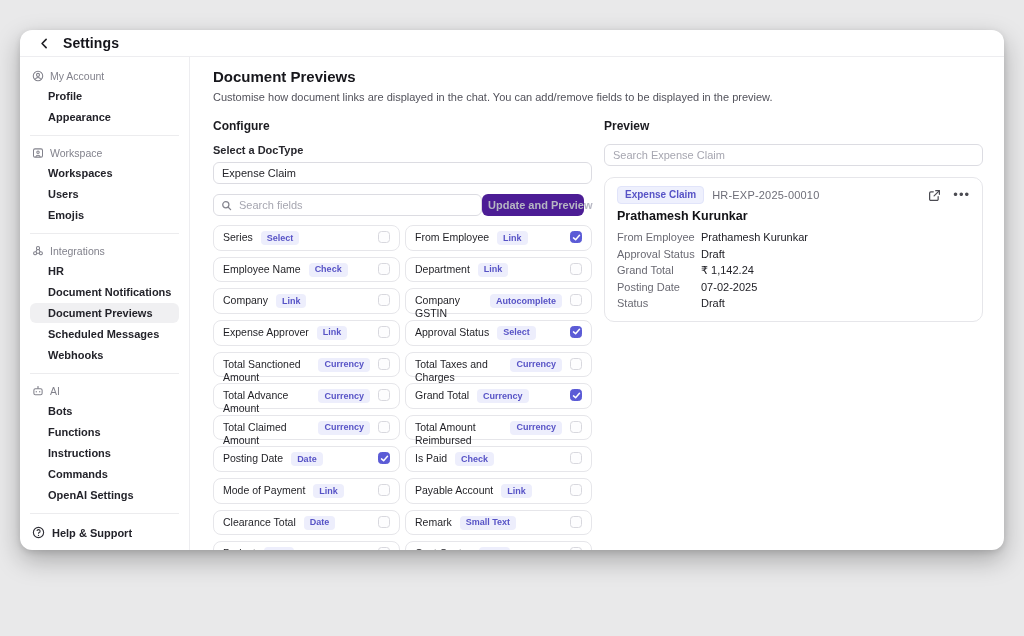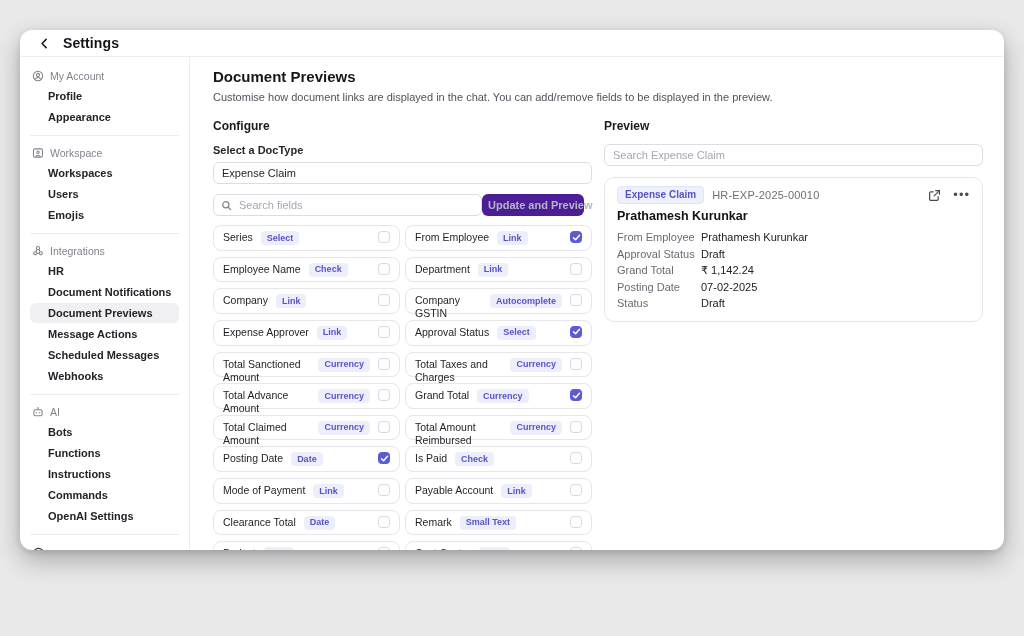--- a/index.html
+++ b/index.html
@@ -156,21 +156,20 @@
               <circle cx="4.2" cy="11" r="2.1"></circle>
               <circle cx="11.8" cy="11" r="2.1"></circle>
               <path d="M6.8 6 5 9.2M9.2 6 11 9.2M6.3 11h3.4"></path>
             </svg>
           </span>
           <span>Integrations</span>
         </div>
         <div class="side-item">HR</div>
         <div class="side-item">Document Notifications</div>
         <div class="side-item selected">Document Previews</div>
-        <div class="side-item">Message Actions</div>
         <div class="side-item">Scheduled Messages</div>
         <div class="side-item">Webhooks</div>
         <div class="side-divider"></div>
         <div class="sect-header">
           <span style="display: flex;">
             <svg width="12" height="12" viewBox="0 0 16 16" fill="none" stroke="#82828c" stroke-width="1.4">
               <rect x="2.5" y="5" width="11" height="8" rx="2"></rect>
               <path d="M8 5V2.8"></path>
               <circle cx="8" cy="2.2" r="0.9" fill="#82828c" stroke="none"></circle>
               <circle cx="5.7" cy="9" r="0.9" fill="#82828c" stroke="none"></circle>

